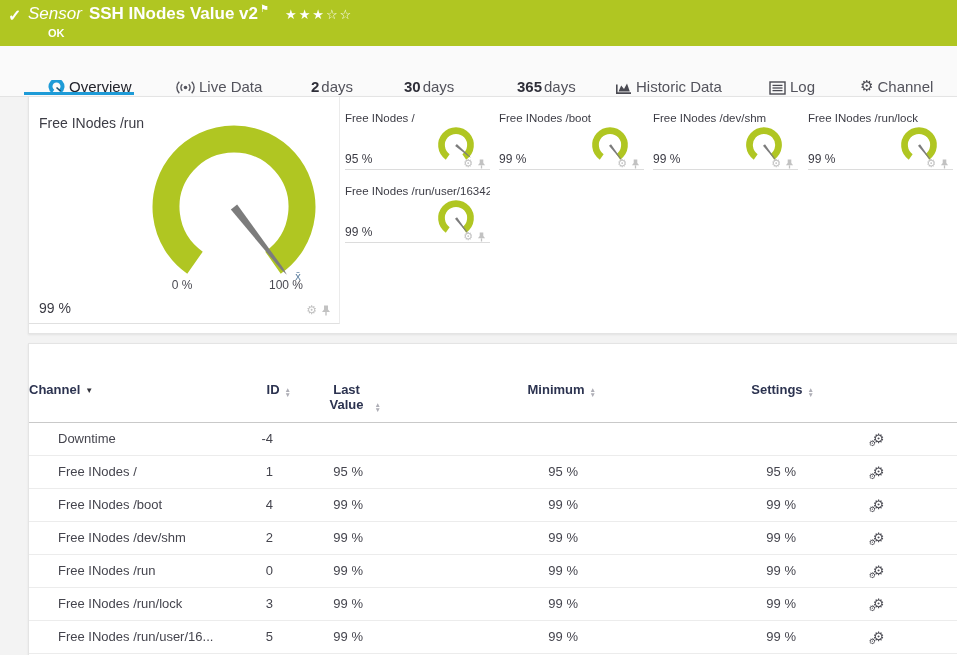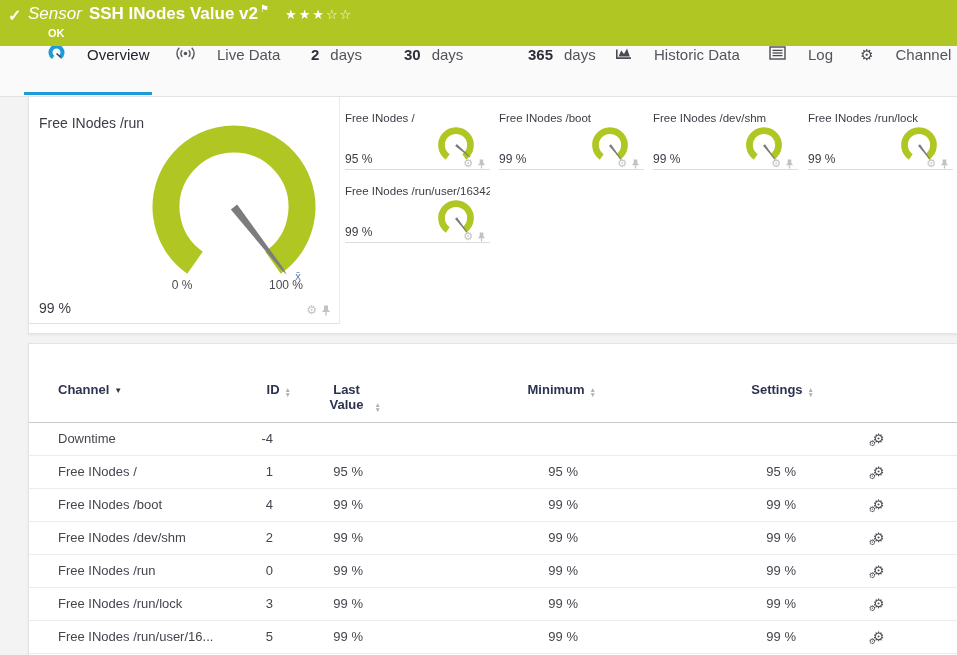--- a/index.html
+++ b/index.html
@@ -12,21 +12,21 @@
   .sensor-line{position:absolute;left:28px;top:3px;font-size:17px;white-space:nowrap;}
   .sensor-type{font-style:italic;margin-right:7px;}
   .sensor-title{font-weight:bold;}
   .flag{font-size:10px;vertical-align:super;margin-left:2px;}
   .stars{font-size:13px;letter-spacing:2px;margin-left:16px;cursor:pointer;}
   .status-ok{position:absolute;left:48px;top:27px;font-size:11px;font-weight:bold;}
 
   
   .tabs{position:absolute;top:46px;left:0;width:957px;height:50px;background:#fafafa;
         border-bottom:1px solid #e3e3e3;}
-  .tab{position:absolute;top:0;height:49px;display:flex;align-items:flex-start;gap:11px;
+  .tab{position:absolute;top:0;height:49px;display:flex;align-items:flex-end;gap:2px;
        font-size:15px;color:#53535c;cursor:pointer;white-space:nowrap;}
   .tab .num{font-weight:bold;color:#2e2e38;}
   .tab.active{color:#23242c;}
   .tab.active::after{content:"";position:absolute;left:-24px;right:-2px;bottom:0;height:3px;background:#1e9bd7;}
   .tab svg{flex:0 0 auto;}
 
   
   .panel{position:absolute;left:28px;background:#fff;border:1px solid #e4e4e4;
          box-shadow:0 1px 2px rgba(0,0,0,.07);}
   .gauges-panel{top:96px;width:928px;height:236px;}
@@ -50,21 +50,21 @@
   .mini .gauge{position:absolute;left:86px;top:10px;}
   .mini .g-value{position:absolute;left:0;top:40px;font-size:12px;color:#3c3c45;}
   .mini .icons{right:4px;top:46px;}
   .mini .icons .gear-glyph{font-size:11px;line-height:11px;}
 
   
   table{border-collapse:collapse;width:100%;table-layout:fixed;}
   thead tr{height:78px;}
   th{font-size:13px;font-weight:bold;color:#2c3350;vertical-align:top;padding:38px 0 0 0;
      border-bottom:1px solid #c9c9c9;text-align:right;cursor:pointer;overflow:visible;}
-  th.ch{text-align:left;padding-left:29px;margin-left:36px;}
+  th.ch{text-align:left;margin-left:36px;}
   .sort{display:inline-flex;flex-direction:column;font-size:6.5px;line-height:5px;
         color:#aeaeb6;margin-left:5px;margin-right:-14px;font-style:normal;vertical-align:2px;}
   .caret{font-size:8px;color:#33333b;margin-left:5px;vertical-align:1px;}
   .th-wrap{display:inline-block;width:46px;text-align:center;}
   tbody tr{height:33px;}
   td{font-size:13px;color:#45454e;border-bottom:1px solid #ececec;padding:4px;}
   td.ch{padding-left:29px;}
   td.num{text-align:right;}
   td.gearcell{text-align:center;}
   .gears{position:relative;display:inline-block;color:#4d4d55;font-size:13px;line-height:13px;cursor:pointer;}
@@ -102,21 +102,21 @@
         <span>Live Data</span>
     </a>
     <a class="tab" style="left:311px">
       <b class="num">2</b>
         <span>days</span>
     </a>
     <a class="tab" style="left:404px">
       <b class="num">30</b>
         <span>days</span>
     </a>
-    <a class="tab" style="left:528px">
+    <a class="tab" style="left:517px">
       <b class="num">365</b>
         <span>days</span>
     </a>
     <a class="tab" style="left:615px">
       <svg width="17" height="14" viewBox="0 0 17 14">
         <path d="M1 13 V3.5 H2.6 V11.2 H16 V13 Z" fill="#4a4a52"></path>
         <path d="M3.5 10.5 L6.2 4.5 L9 8 L12 2.5 L14.8 10.5 Z" fill="#4a4a52"></path>
       </svg>
       <b class="num"></b>
         <span>Historic Data</span>

